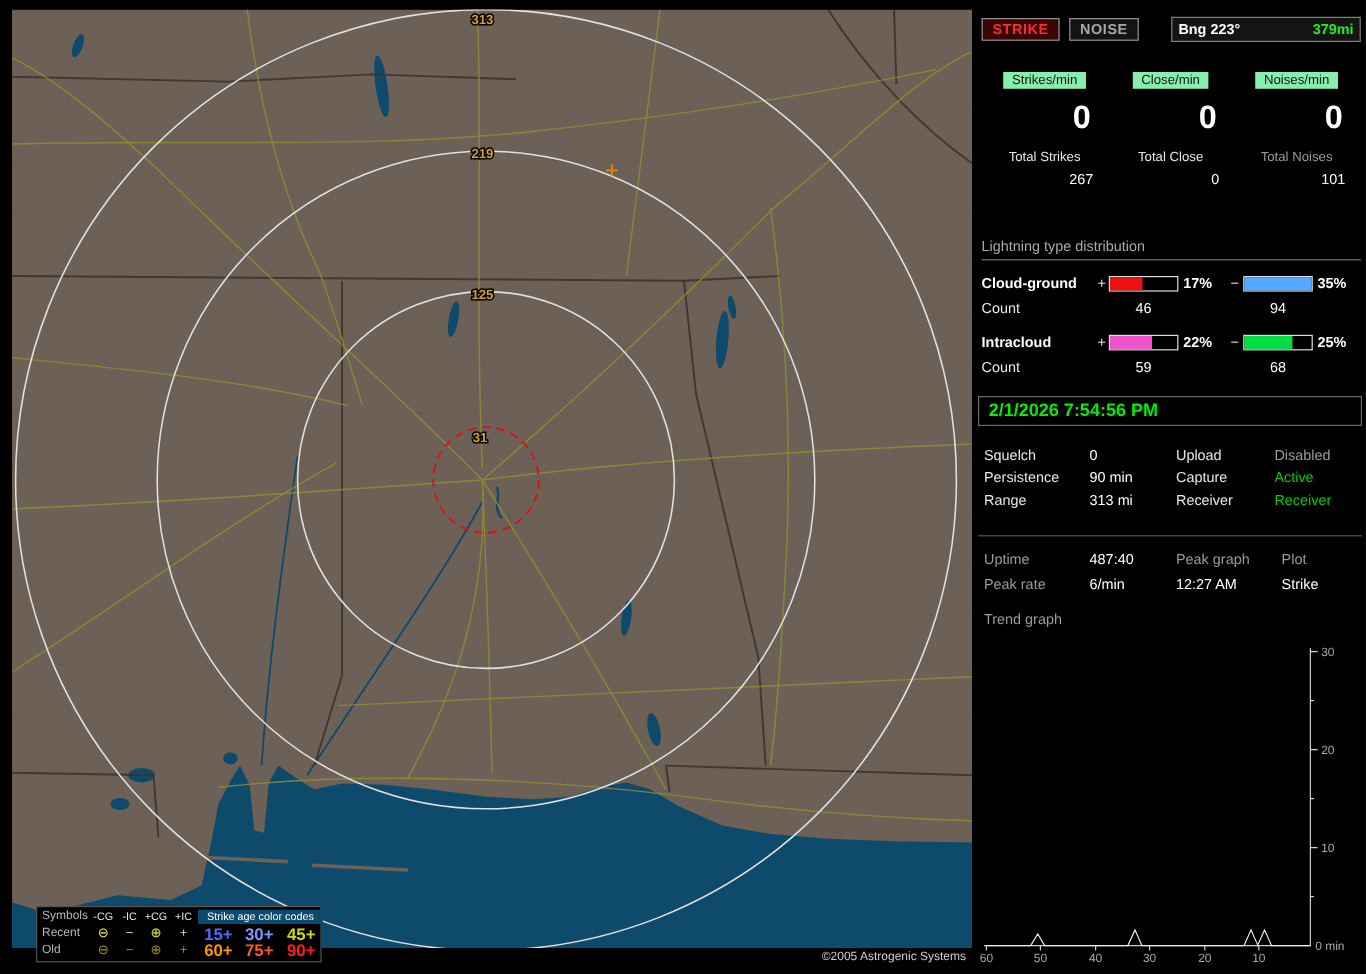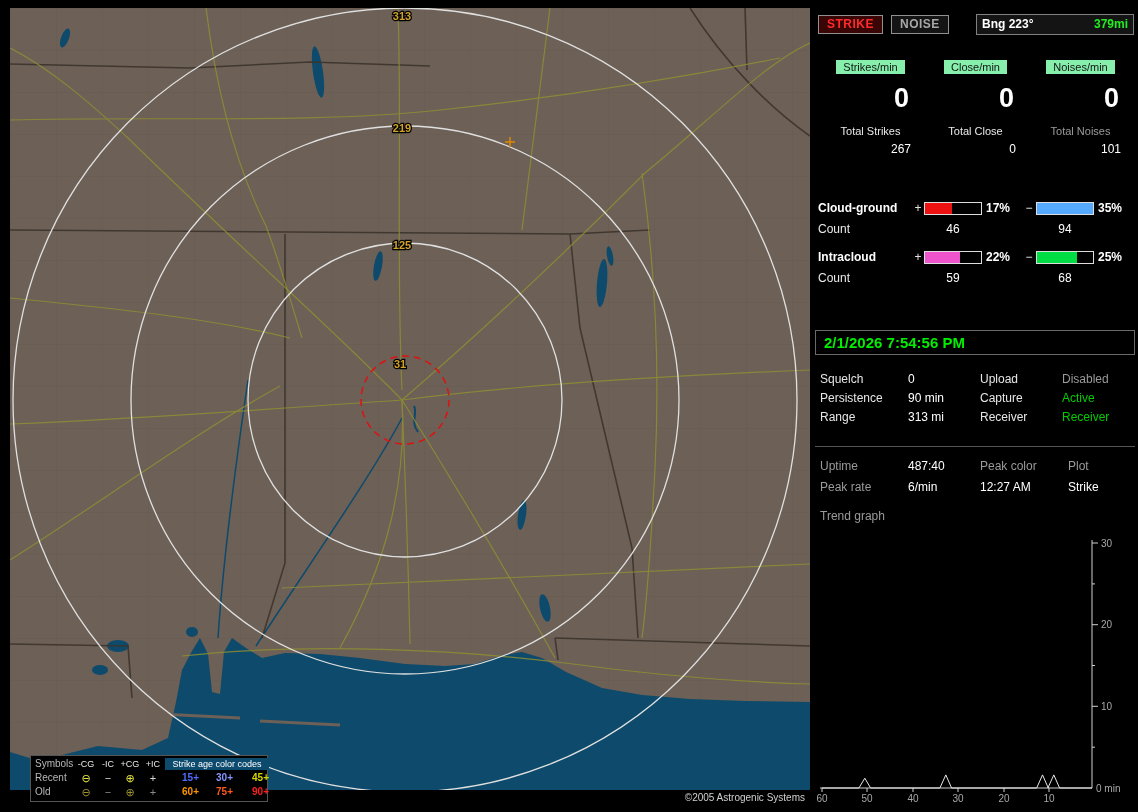--- a/index.html
+++ b/index.html
@@ -14,21 +14,21 @@
   
   .legend{position:absolute;left:30px;top:755px;width:238px;background:#000;
           border:1px solid #555;padding:1px 0 2px 2px;box-sizing:border-box;}
   .lg-row{display:grid;grid-template-columns:42px 22px 22px 22px 24px 34px 34px 36px;
           align-items:center;height:14px;font-size:10px;line-height:14px;}
   .lg-name{color:#b8b8b8;padding-left:2px;}
   .lg-colhead{color:#e8e8e8;text-align:center;font-size:9px;}
   .lg-ages-head{grid-column:6/9;background:#0c4a6e;color:#fff;text-align:center;
                 font-size:9px;height:12px;line-height:12px;}
   .lg-sym{text-align:center;font-size:11px;line-height:14px;}
-  .lg-age{text-align:right;font-weight:bold;font-size:10px;}
+  .lg-age{text-align:center;font-weight:bold;font-size:14px;}
 
   
   .panel{position:absolute;left:812px;top:0;width:326px;height:812px;font-size:12px;}
   .topbar{position:absolute;top:14px;left:6px;right:4px;height:20px;display:flex;align-items:center;}
   .btn{font-family:"Liberation Sans",sans-serif;font-size:12px;font-weight:bold;
        letter-spacing:.5px;padding:1px 8px;height:19px;cursor:pointer;}
   .btn.strike{background:#3a0505;border:1px solid #909090;color:#ff2a2a;margin-right:8px;}
   .btn.noise{background:#141414;border:1px solid #909090;color:#a8a8a8;}
   .bng{margin-left:auto;width:146px;height:19px;background:#141414;border:1px solid #808080;
        display:flex;align-items:center;justify-content:space-between;padding:0 5px;box-sizing:content-box;}
@@ -240,20 +240,21 @@
       </div>
       <div class="rate-col">
         <span class="rate-label">Noises/min</span>
         <div class="rate-zero">0</div>
         <span class="total-label" style="color: rgb(154, 154, 154);">Total Noises</span>
         <div class="total-value">101</div>
       </div>
     </div>
 
     <div class="dist">
+      <div class="dist-header">Lightning type distribution</div>
 
       <div class="dist-row">
         <span class="dist-name">Cloud-ground</span>
         <span class="dist-sign">+</span>
         <div class="bar">
           <div class="fill" style="background: rgb(238, 17, 17); width: 48%;"></div>
         </div>
         <span class="dist-pct">17%</span>
         <span class="dist-sign">−</span>
         <div class="bar">
@@ -314,21 +315,21 @@
       <span class="set-value">313 mi</span>
       <span class="set-label">Receiver</span>
       <span class="set-value" style="color: rgb(0, 204, 0);">Receiver</span>
     </div>
 
     <div class="divider"></div>
 
     <div class="stats">
       <span class="stat-label">Uptime</span>
       <span class="stat-value">487:40</span>
-      <span class="stat-label">Peak color</span>
+      <span class="stat-label">Peak graph</span>
       <span class="stat-label">Plot</span>
 
       <span class="stat-label">Peak rate</span>
       <span class="stat-value">6/min</span>
       <span class="stat-value">12:27 AM</span>
       <span class="stat-value">Strike</span>
     </div>
 
     <div class="trendrow">
       <span class="stat-label">Trend graph</span>

